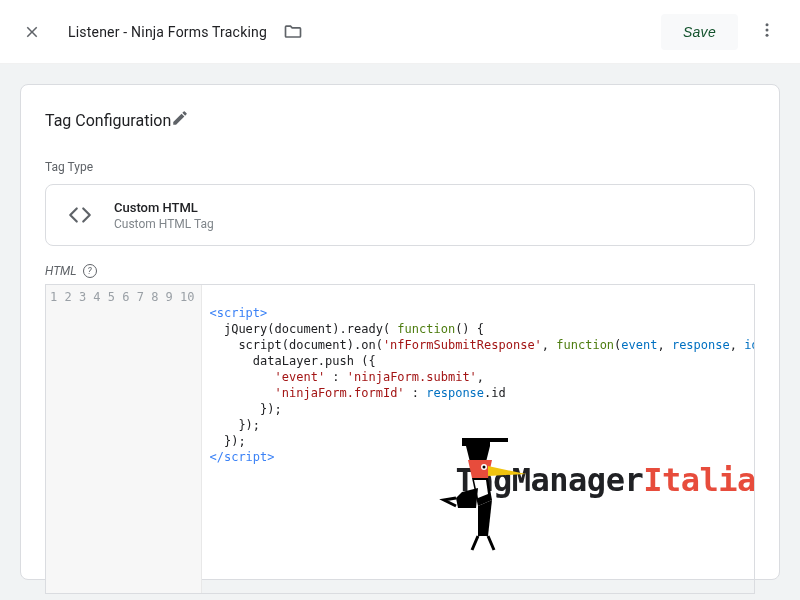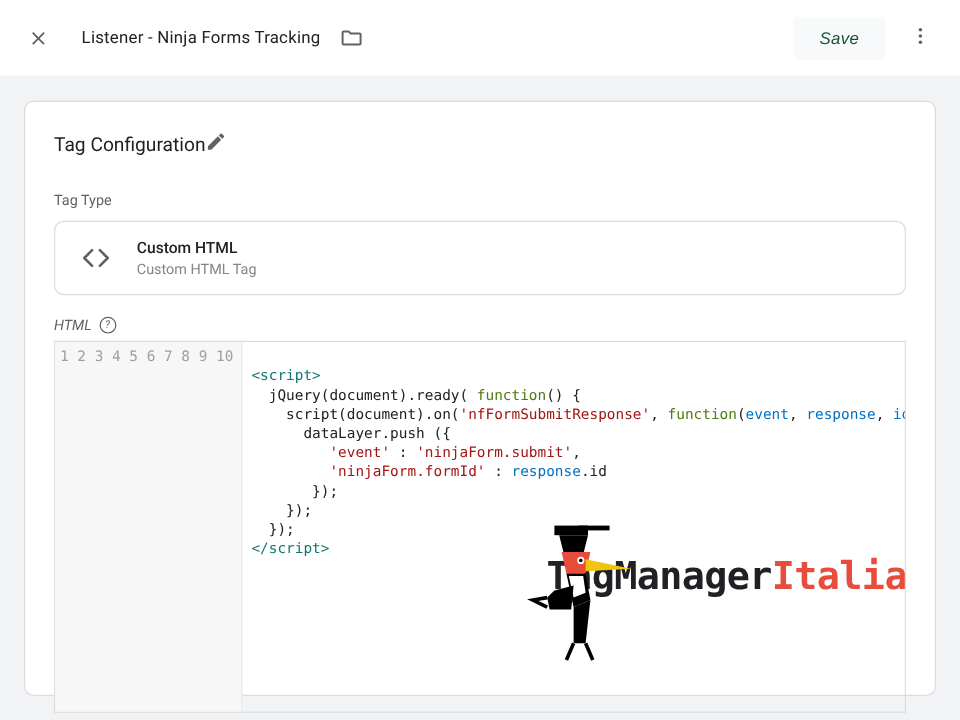--- a/index.html
+++ b/index.html
@@ -20,21 +20,21 @@
 .tagtype-box { border: 1px solid #dadce0; border-radius: 8px; padding: 14px 18px; display: flex; align-items: flex-end; }
 .code-icon { width: 32px; height: 32px; display: flex; align-items: center; justify-content: center; color: #5f6368; margin-right: 18px; }
 .tagtype-name { font-size: 13px; font-weight: 500; color: #202124; }
 .tagtype-sub { font-size: 12px; color: #80868b; margin-top: 2px; }
 .html-label-row { display: flex; align-items: center; margin-top: 18px; margin-bottom: 6px; font-style: italic; }
 .html-label { font-size: 12px; color: #5f6368; }
 .help-icon { margin-left: 6px; color: #5f6368; display: inline-flex; align-items: center; justify-content: center; width: 14px; height: 14px; border: 1px solid #5f6368; border-radius: 50%; font-size: 9px; }
 .editor { border: 1px solid #dadce0; display: flex; font-family: Menlo, Consolas, monospace; font-size: 12px; height: 310px; }
 .gutter { background: #f7f7f7; border-right: 1px solid #e8e8e8; color: #9aa0a6; text-align: right; padding: 4px 6px 4px 4px; user-select: none; line-height: 16px; min-width: 26px; }
 .code { padding: 4px 8px; line-height: 16px; white-space: pre; position: relative; flex: 1; overflow: hidden; }
-.tok-tag { color: #0f766e; }
+.tok-tag { color: #3b82f6; }
 .tok-kw { color: #4d7c0f; }
 .tok-str { color: #a31515; }
 .tok-id { color: #0070c1; }
 .watermark { position: absolute; top: 135px; left: 150px; display: flex; align-items: center; }
 .bird { width: 110px; height: 120px; position: relative; }
 .wm-text { font-size: 32px; font-weight: 700; letter-spacing: -0.5px; white-space: nowrap; margin-left: -6px; }
 .wm-text .italia { color: #e74c3c; }
 </style>
 </head>
 <body>

